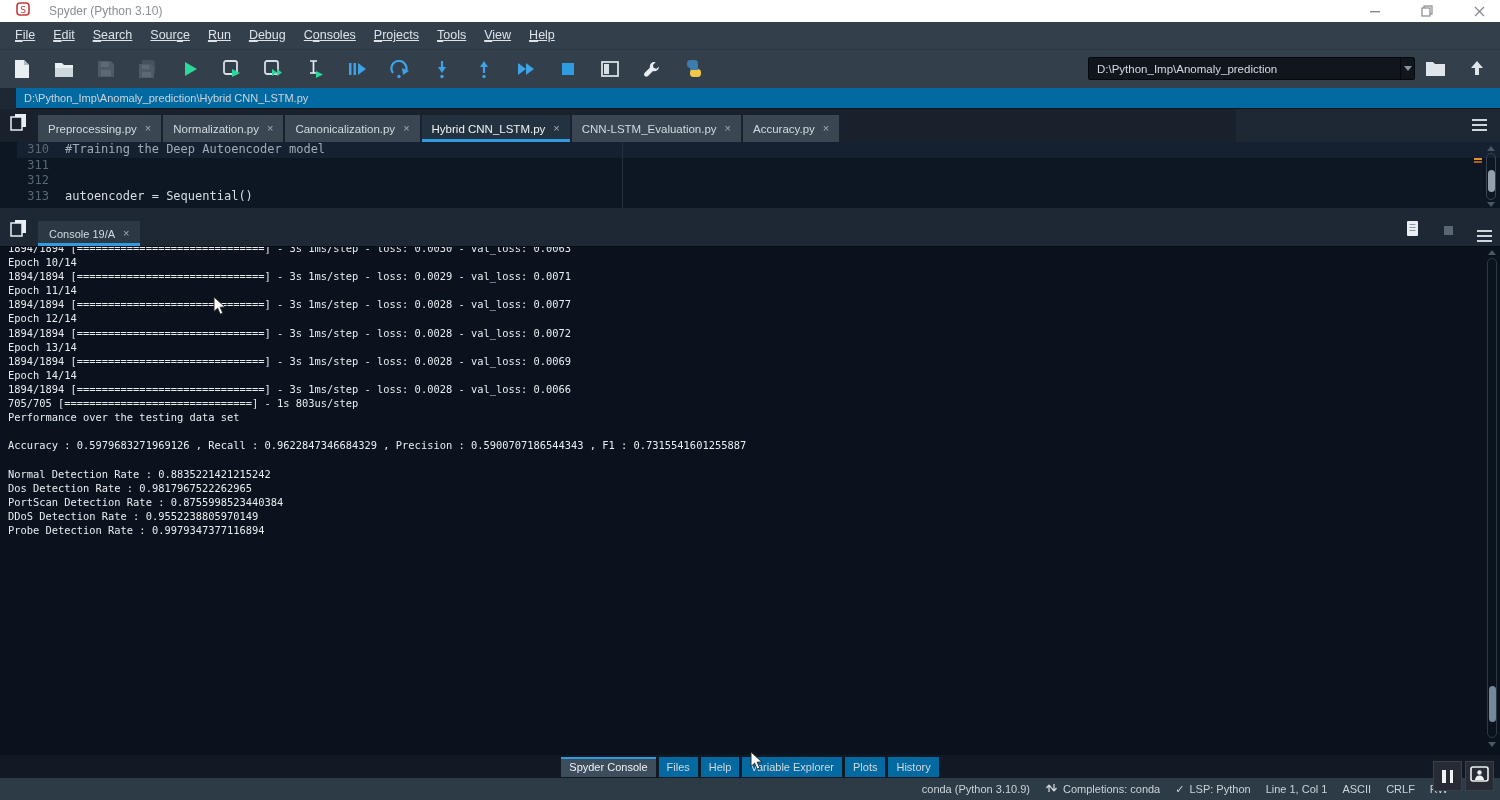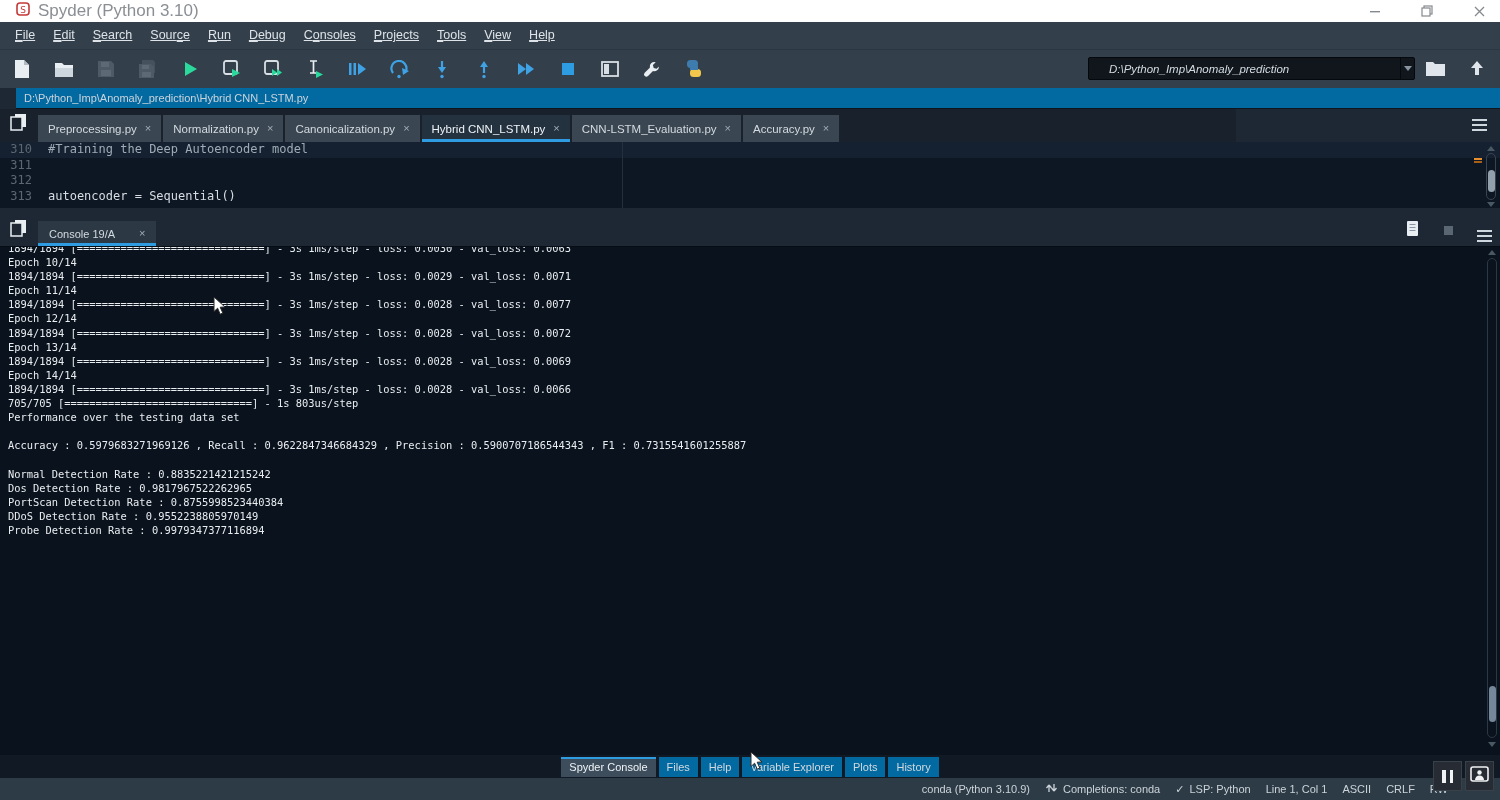--- a/index.html
+++ b/index.html
@@ -7,37 +7,37 @@
   #root {
     position:relative; width:1500px; height:800px; overflow:hidden;
     background:#1d2834; font-family:"Liberation Sans", sans-serif;
     -webkit-font-smoothing:antialiased;
   }
   .abs { position:absolute; }
 
   
   .titlebar { left:0; top:0; width:1500px; height:22px; background:#ffffff;
     display:flex; align-items:center; padding-left:16px; }
-  .title-text { margin-left:8px; font-size:17px; color:#8a8f94; }
+  .title-text { margin-left:19px; font-size:12px; color:#8a8f94; }
   .win-controls { position:absolute; right:10px; top:0; height:22px; display:flex; gap:30px; align-items:center; }
   .win-btn { width:22px; height:18px; display:flex; align-items:center; justify-content:center; }
 
   
   .menubar { left:0; top:22px; width:1500px; height:28px; background:#333f4a;
     display:flex; align-items:center; padding-left:6px; border-bottom:1px solid #2b3640; }
   .menu-item { padding:0 9px; font-size:12.5px; color:#dde3e8; line-height:27px; cursor:default;text-decoration:underline; }
   .mn { text-decoration:underline; text-underline-offset:2px; }
 
   
   .toolbar { left:0; top:50px; width:1500px; height:38px; background:#333f4a;
     display:flex; align-items:center; padding-left:10px; gap:19px; }
   .tbtn { width:23px; height:24px; display:flex; align-items:center; justify-content:center; }
   .workdir-combo { position:absolute; left:1088px; top:57px; width:327px; height:23px;
     background:#10161c; border:1px solid #05080c; border-radius:2px;
-    display:flex; align-items:center; color:#d3dbe2; font-size:11.5px; padding-left:20px;font-style:italic; }
+    display:flex; align-items:center; color:#d3dbe2; font-size:11.5px; padding-left:8px; }
   .combo-arrow-box { position:absolute; right:0; top:0; width:14px; height:21px;
     border-left:1px solid #05080c; display:flex; align-items:center; justify-content:center; }
   .combo-caret { width:0; height:0; border-left:4px solid transparent; border-right:4px solid transparent;
     border-top:5px solid #8795a1; }
   .tb-right { position:absolute; left:1424px; top:56px; display:flex; gap:18px; }
 
   
   .pathbar { left:0; top:88px; width:1500px; height:21px; background:#0369a1;
     display:flex; align-items:center; padding-left:8px; font-size:11px; color:#ccd4db;
     border-bottom:1px solid #10161d;margin-left:16px; }
@@ -47,41 +47,41 @@
     display:flex; align-items:flex-end; padding-left:38px; }
   .pane-corner { position:absolute; left:9px; width:22px; height:20px; }
   .etab { display:flex; align-items:center; gap:8px; padding:0 10px; height:27px;
     background:#3a4651; color:#d3dae1; font-size:11.5px; margin-right:2px; white-space:nowrap; }
   .etab.active { background:#24323f; color:#eef3f7; box-shadow:inset 0 -3px 0 #2f9be0; }
   .tab-close { font-size:11px; color:#a2adb7; line-height:1; cursor:pointer; }
   .burger { width:15px; height:2px; background:#cfd7de; box-shadow:0 5px 0 #cfd7de, 0 10px 0 #cfd7de; }
   .ed-burger { left:1472px; top:119px; }
   .ed-content { left:0; top:142px; width:1500px; height:66px; background:#0d1724; overflow:hidden;
     font-family:"DejaVu Sans Mono", monospace; font-size:12px; }
-  .eline { display:flex; height:15.7px; line-height:15.7px; }
+  .eline { display:flex; height:15.7px; line-height:15.7px;margin-left:17px; }
   .eline.curline { background:#152130; }
   .lnum { width:48px; text-align:right; padding-right:16px; color:#5b6872; flex:none; }
   .ecode { color:#d7dde3; white-space:pre; }
   .ecode.comment { color:#9fabb6; }
   .edge-line { left:622px; top:142px; width:1px; height:66px; background:#232f3b; }
   .scrollflag-a { left:1474px; top:158px; width:8px; height:2px; background:#e89030; }
   .scrollflag-b { left:1474px; top:161px; width:8px; height:2px; background:#a85f18; }
 
   
   .sb-up, .sb-down { position:absolute; width:0; height:0;
     border-left:4px solid transparent; border-right:4px solid transparent; }
   .sb-up { border-bottom:5px solid #4a5863; }
   .sb-down { border-top:5px solid #4a5863; }
   .sb-track { position:absolute; border:1px solid #38444f; border-radius:5px; width:10px; }
   .sb-thumb { position:absolute; border-radius:4px; }
 
   
   .co-tabbar { left:0; top:216px; width:1500px; height:30px; background:#1d2834;
     display:flex; align-items:flex-end; padding-left:38px; }
-  .ctab { display:flex; align-items:center; gap:24px; padding:0 11px; height:25px;
+  .ctab { display:flex; align-items:center; gap:8px; padding:0 11px; height:25px;
     background:#2c3945; color:#d3dae1; font-size:11px; box-shadow:inset 0 -3px 0 #2f9be0; white-space:nowrap; }
   .co-icons { position:absolute; right:8px; top:220px; display:flex; gap:24px; align-items:center; }
   .co-stop { width:9px; height:9px; background:#5a6672; }
   .co-content { left:0; top:246px; width:1500px; height:509px; background:#0a121d; overflow:hidden;
     border-top:1px solid #070d15; }
   .out { margin-top:-6px; padding-left:8px;
     font-family:"DejaVu Sans Mono", monospace; font-size:10.4px; line-height:14.1px; color:#e9edf0; }
   .cline { height:14.1px; white-space:pre; }
   .prompt-line { height:14.1px; white-space:pre; color:#37c837; font-weight:bold; margin-top:14.1px; }
 

